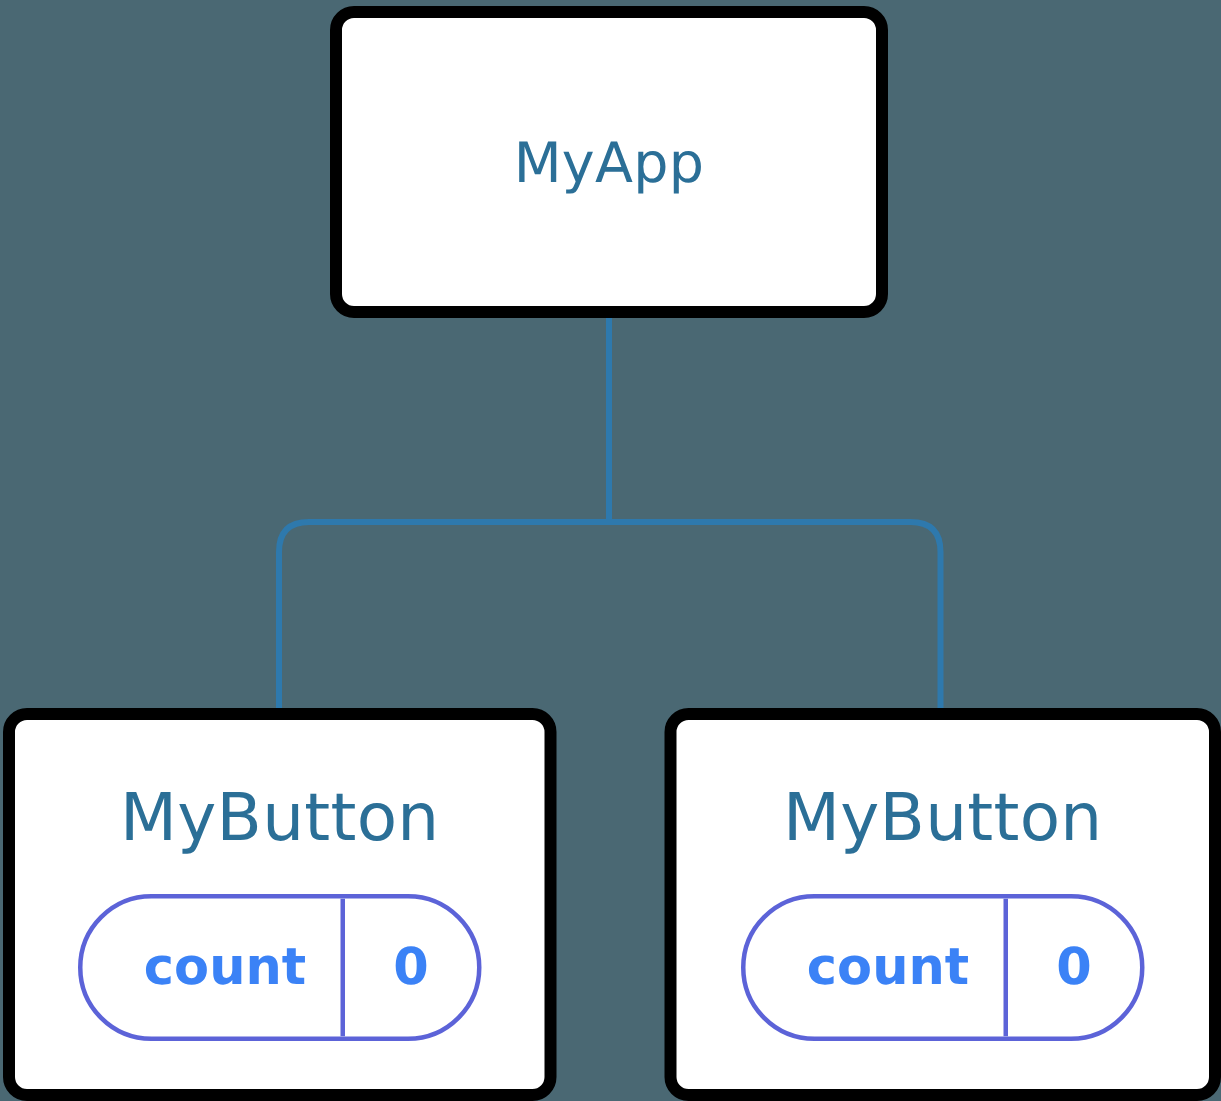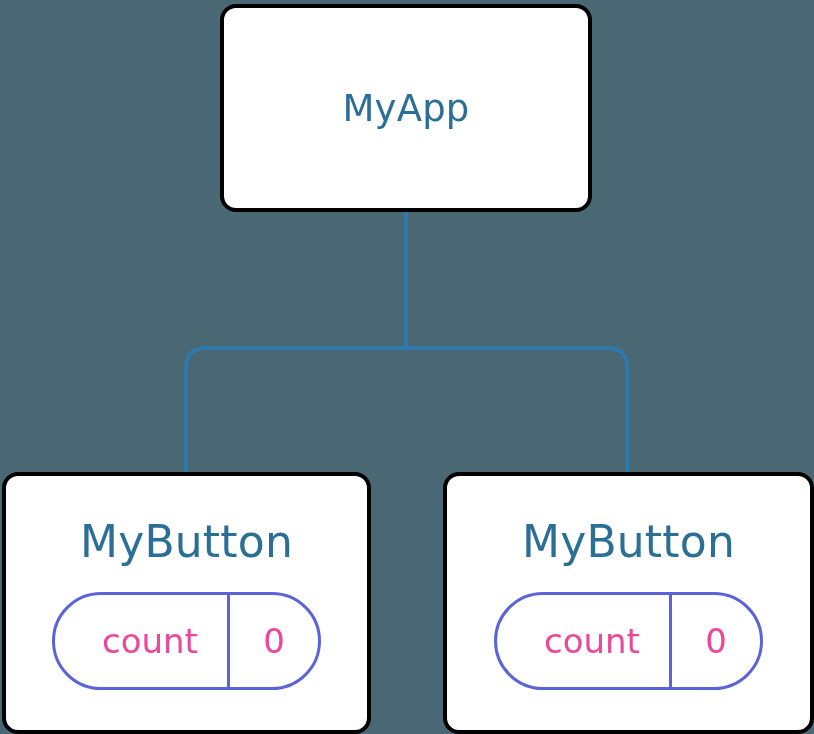--- a/index.html
+++ b/index.html
@@ -29,21 +29,21 @@
     width: 814px;
     height: 734px;
     z-index: 1;
   }
 
   
   .node {
     position: absolute;
     z-index: 2;
     background: #ffffff;
-    border: 4px solid #000000;
+    border: 8px solid #000000;
     border-radius: 16px;
     box-sizing: border-box;
     display: flex;
     flex-direction: column;
     align-items: center;
   }
 
   
   .node--root {
     left: 220px;
@@ -93,25 +93,26 @@
     border-radius: 49px;
     box-sizing: border-box;
     background: transparent;
     overflow: hidden;
   }
   .state-pill__key,
   .state-pill__value {
     display: flex;
     align-items: center;
     justify-content: center;
-    color: #ec4899;
+    color: #3b82f6;
     font-size: 34px;
     line-height: 1;
     white-space: nowrap;
     box-sizing: border-box;
+    font-weight: bold;
   }
   .state-pill__key {
     width: 172px;
     padding-left: 18px;
   }
   .state-pill__value {
     width: 91px;
     border-left: 3px solid #5c63d8;
   }
 </style>

